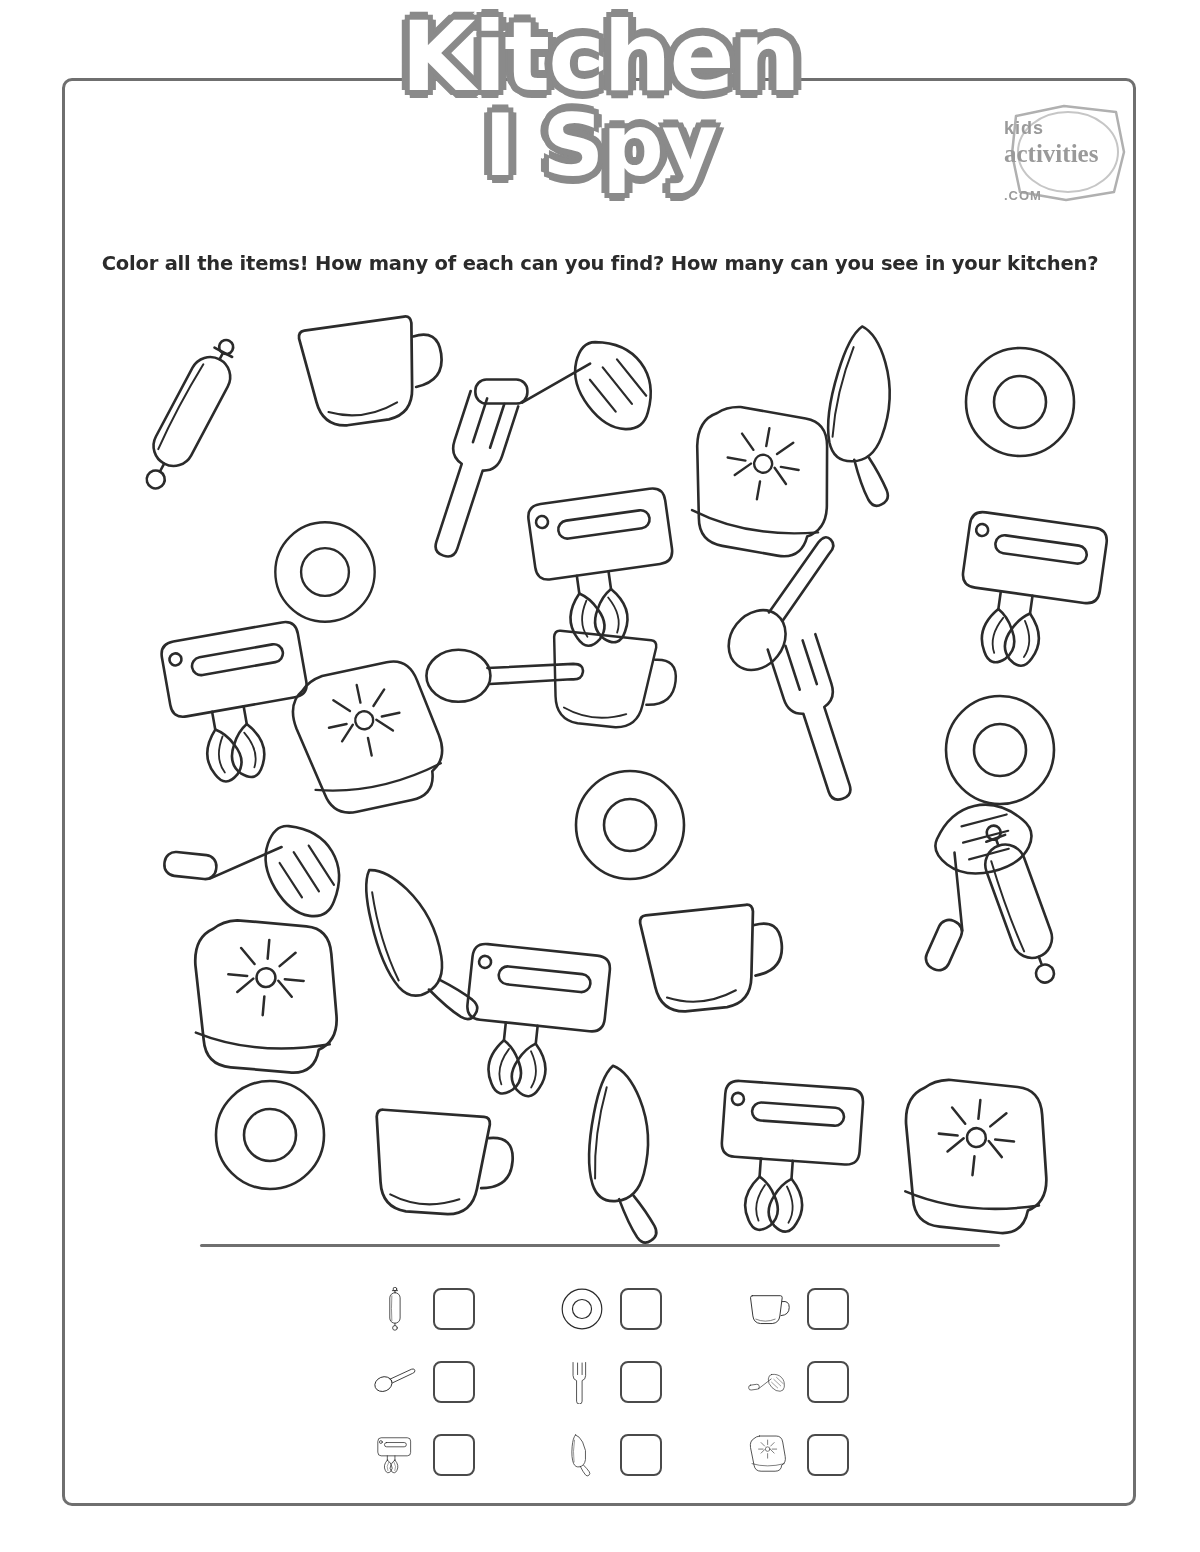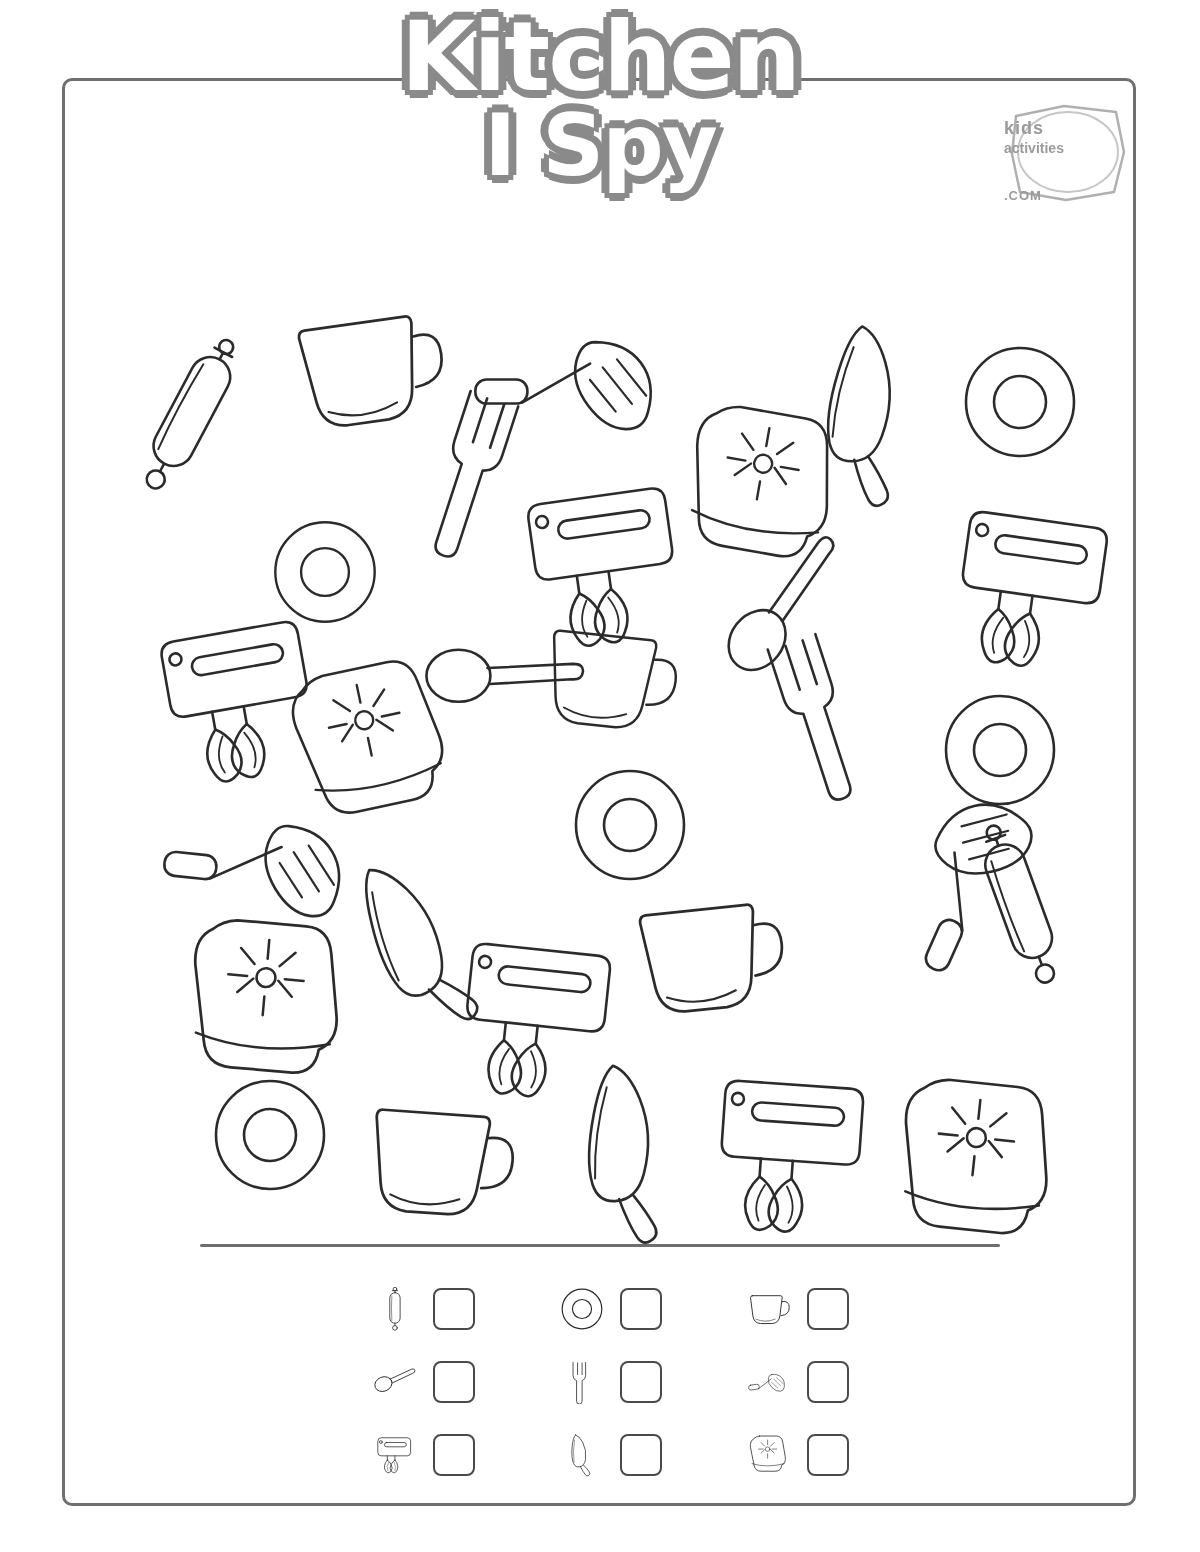--- a/index.html
+++ b/index.html
@@ -64,21 +64,21 @@
   }
   .stamp-text {
     position: absolute;
     width: 100%;
     text-align: left;
     color: #9a9a9a;
     font-family: "Liberation Sans", sans-serif;
     font-weight: bold;
   }
   .stamp-kids { top: 22px; font-size: 18px; letter-spacing: 1px; }
-  .stamp-act  { top: 44px; font-size: 14px; letter-spacing: 0px; }
+  .stamp-act  { top: 44px; font-size: 25px; letter-spacing: 0px; font-family: Liberation Serif, serif; }
   .stamp-com  { top: 68px; font-size: 13px; letter-spacing: 1px; margin-top: 24px; }
 
   
   .instructions {
     position: absolute;
     left: 0;
     top: 252px;
     width: 1200px;
     text-align: center;
     font-family: "DejaVu Sans", sans-serif;
@@ -169,20 +169,21 @@
   <div class="stamp">
     <svg width="128" height="112" viewBox="0 0 128 112">
       <path d="M12 20 L60 10 L112 16 L120 56 L110 96 L62 104 L16 96 L8 58 Z" fill="none" stroke="#b0b0b0" stroke-width="2.5" stroke-linejoin="round"></path>
       <ellipse cx="64" cy="56" rx="50" ry="40" fill="none" stroke="#c6c6c6" stroke-width="2"></ellipse>
     </svg>
     <div class="stamp-text stamp-kids">kids</div>
     <div class="stamp-text stamp-act">activities</div>
     <div class="stamp-text stamp-com">.COM</div>
   </div>
 
+  <div class="instructions">Color all the items! How many of each can you find? How many can you see in your kitchen?</div>
 
   <div id="field">
       <div class="item" style="left: 60px; top: 30px; transform: rotate(28deg) scale(1);">
         <svg width="100" height="170" viewBox="0 0 100 170" fill="none" stroke="#2b2b2b" stroke-width="2.6" stroke-linecap="round" stroke-linejoin="round">
           <rect x="30" y="22" width="40" height="118" rx="20"></rect>
           <path d="M40 14 h20"></path>
           <circle cx="50" cy="8" r="7"></circle>
           <path d="M50 15 v7"></path>
           <circle cx="50" cy="158" r="9"></circle>
           <path d="M50 140 v9"></path>

